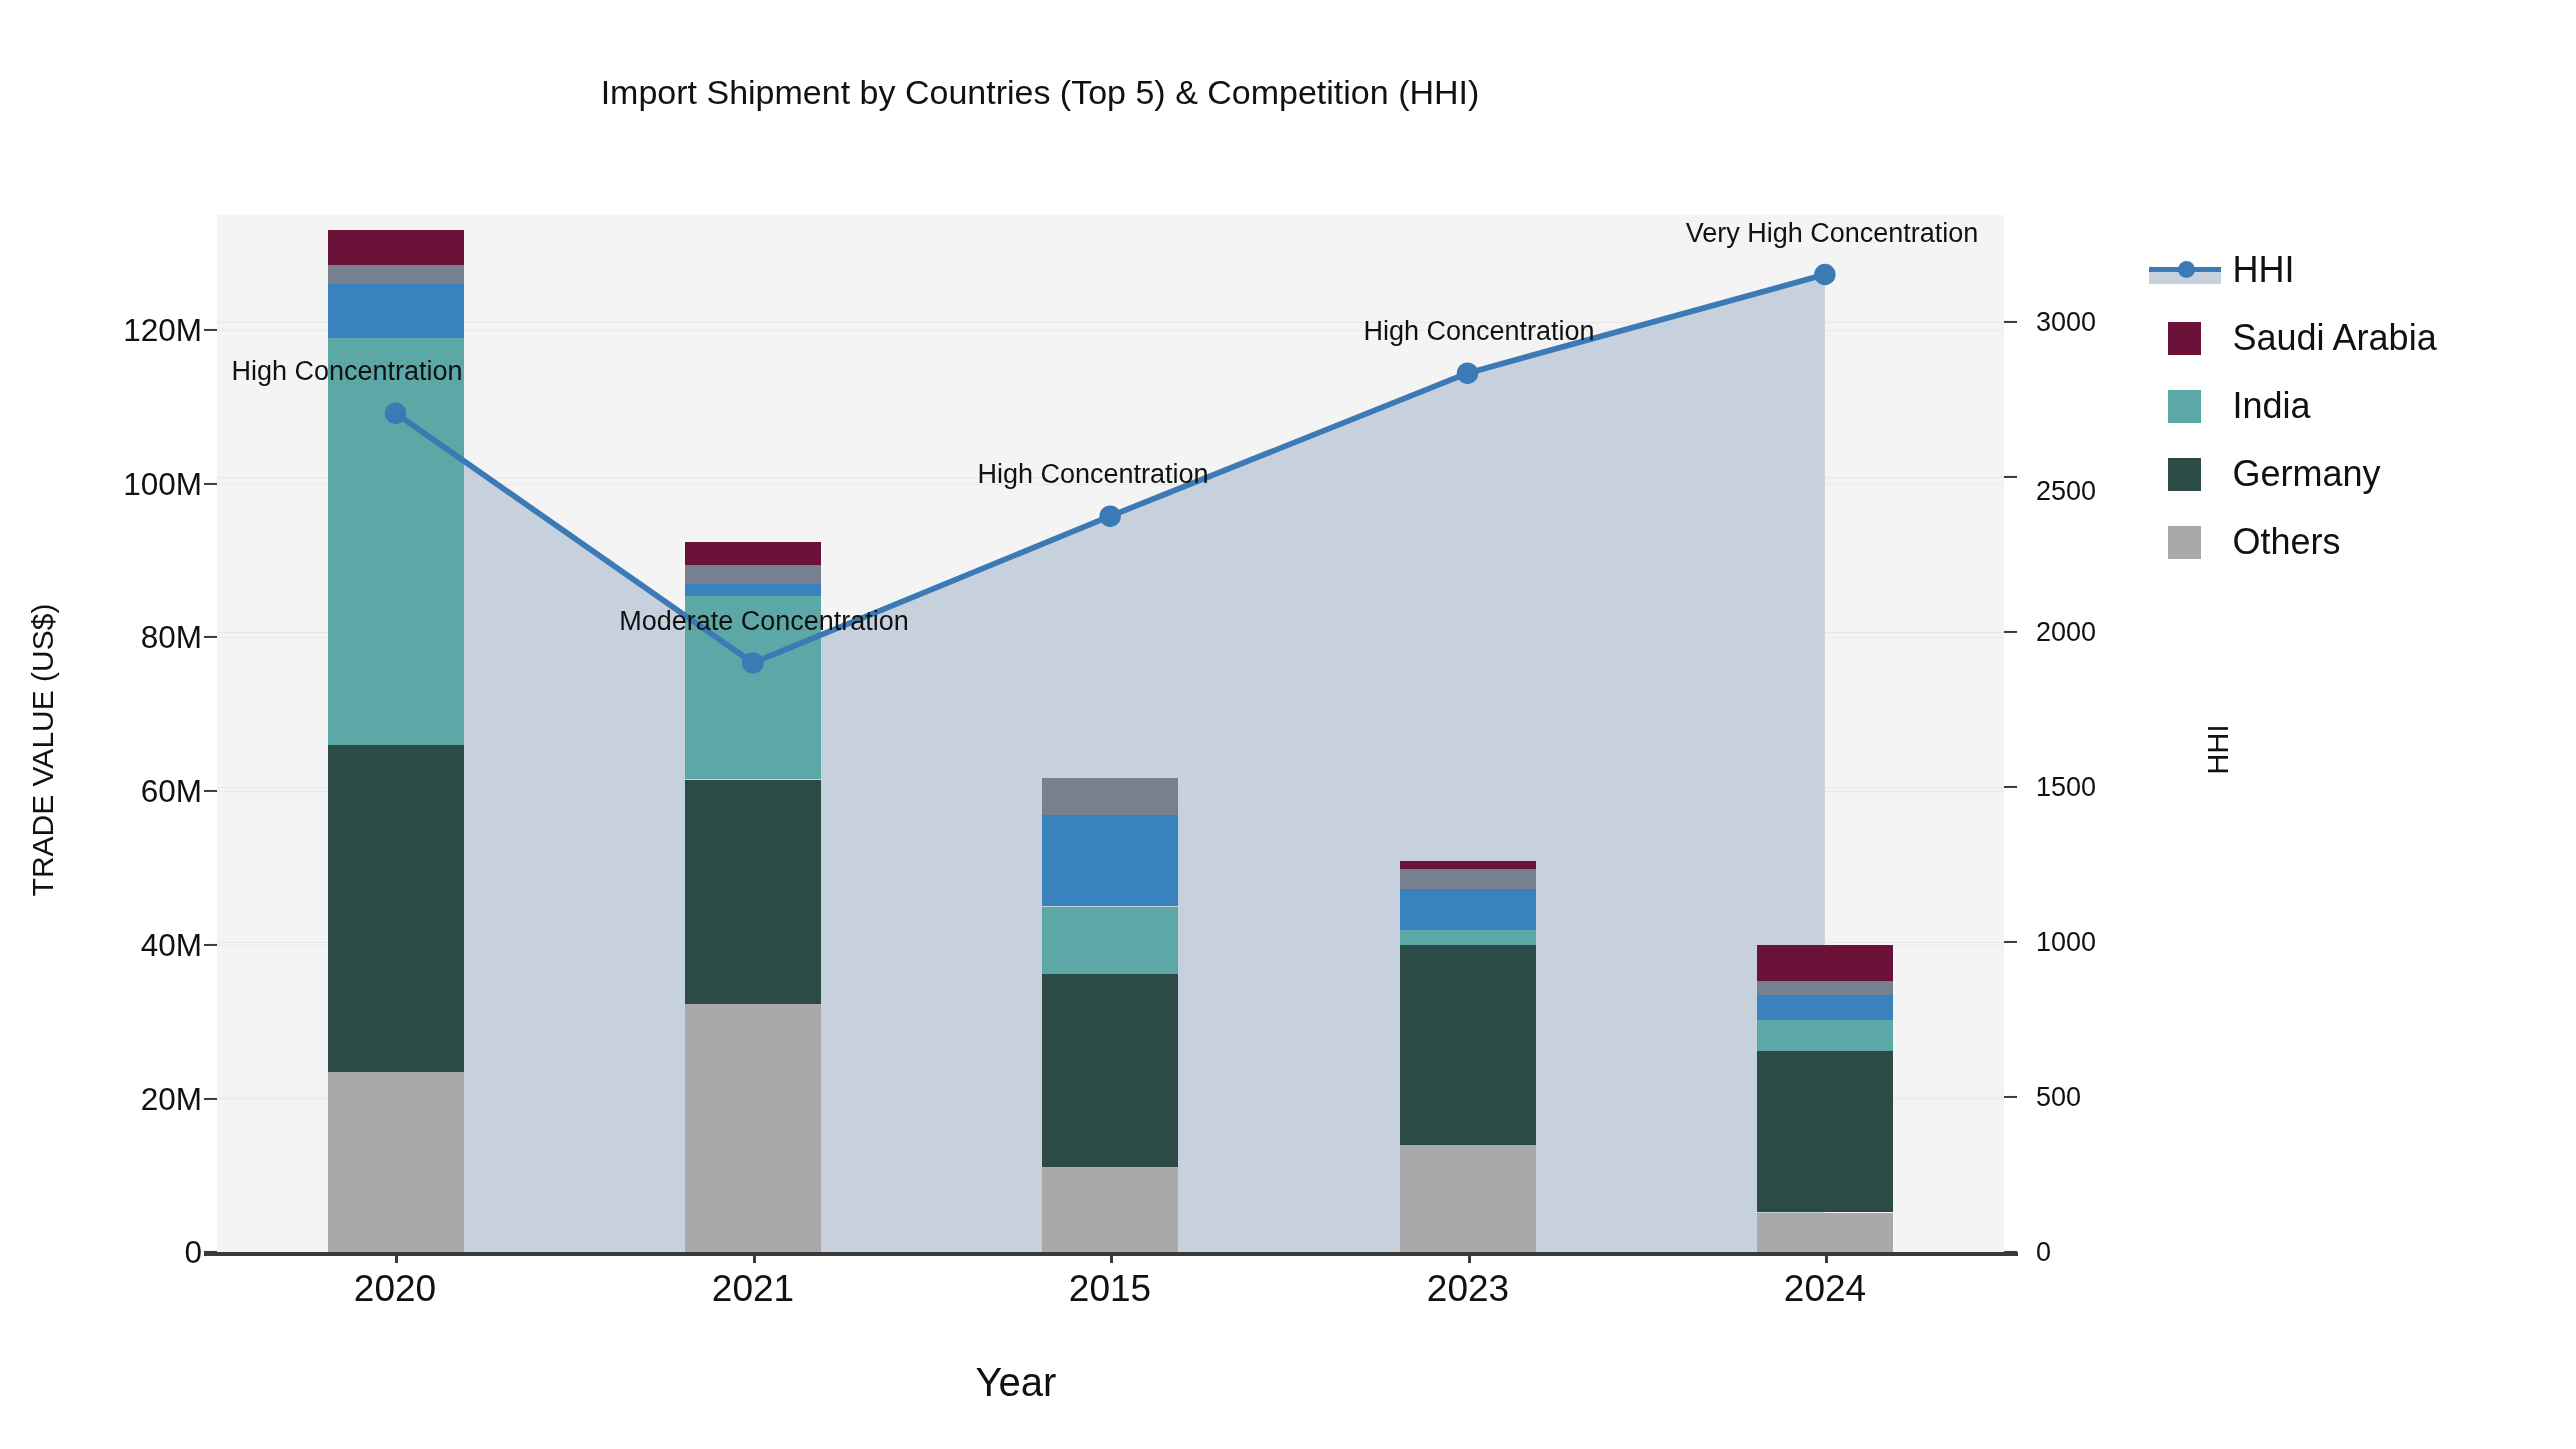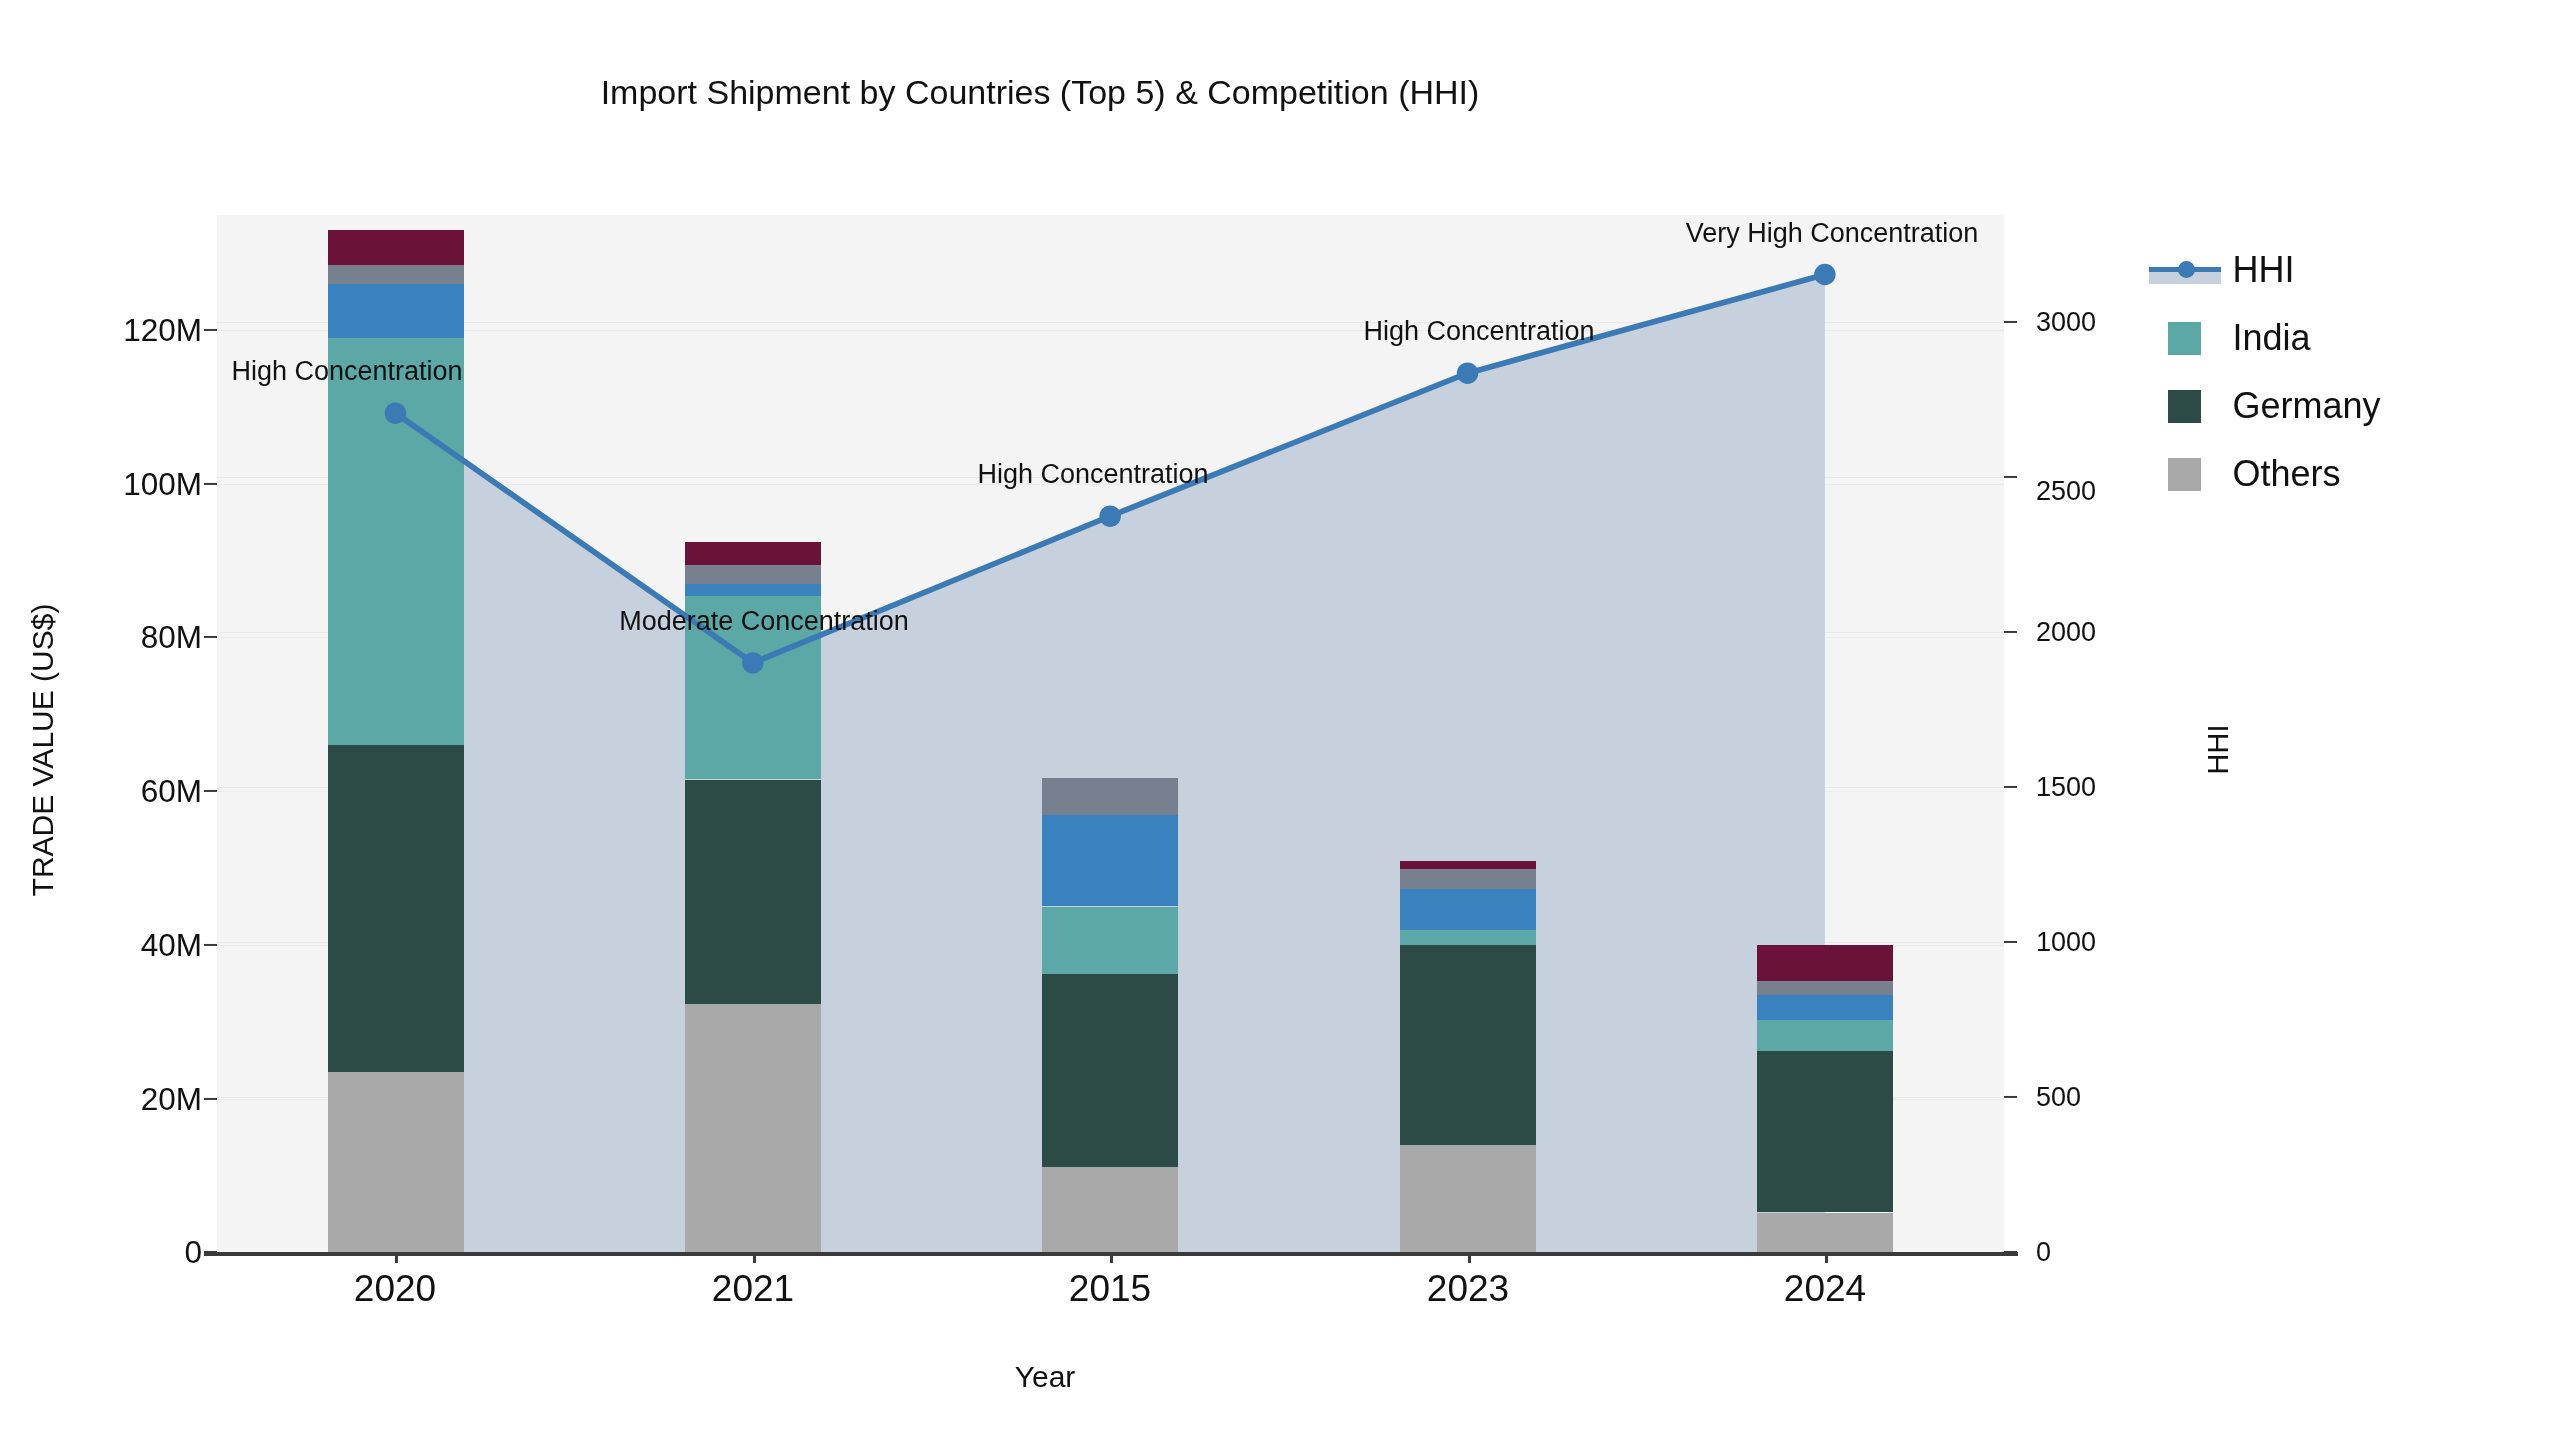--- a/index.html
+++ b/index.html
@@ -37,21 +37,21 @@
     position:absolute;left:2036px;text-align:left;width:215px;
     color:#111;font-size:27px;transform:translateY(-50%);
   }
   .ytick-right-dash{position:absolute;left:2004px;width:13px;height:2.1px;background:#3a3a3a;transform:translateY(-50%);}
   .xtick-label{
     position:absolute;top:1268px;text-align:center;width:286px;
     color:#111;font-size:37px;transform:translateX(-50%);
   }
   .axis-title-x{
     position:absolute;top:1360px;left:0;width:2032px;text-align:center;
-    color:#111;font-size:30px;margin-left:29px;
+    color:#111;font-size:40px;
   }
   .axis-title-y-left{
     position:absolute;left:-208px;top:733px;width:501px;text-align:center;
     color:#111;font-size:30px;transform:rotate(-90deg);transform-origin:center center;
   }
   .axis-title-y-right{
     position:absolute;left:2075px;top:733px;width:286px;text-align:center;
     color:#111;font-size:29px;transform:rotate(-90deg);transform-origin:center center;
   }
 
@@ -217,20 +217,24 @@
   <div class="legend" id="legend">
       <div class="legend-row">
         <div class="legend-line-key">
           <div class="fillbar"></div>
           <div class="stroke" style="background: rgb(59, 122, 181);"></div>
           <div class="dot" style="background: rgb(59, 122, 181);"></div>
         </div>
         <div class="legend-label">HHI</div>
       </div>
       <div class="legend-row">
+        <div class="legend-swatch" style="background: rgb(107, 18, 57);"></div>
+        <div class="legend-label">Saudi Arabia</div>
+      </div>
+      <div class="legend-row">
         <div class="legend-swatch" style="background: rgb(91, 168, 166);"></div>
         <div class="legend-label">India</div>
       </div>
       <div class="legend-row">
         <div class="legend-swatch" style="background: rgb(44, 74, 70);"></div>
         <div class="legend-label">Germany</div>
       </div>
       <div class="legend-row">
         <div class="legend-swatch" style="background: rgb(169, 169, 169);"></div>
         <div class="legend-label">Others</div>

